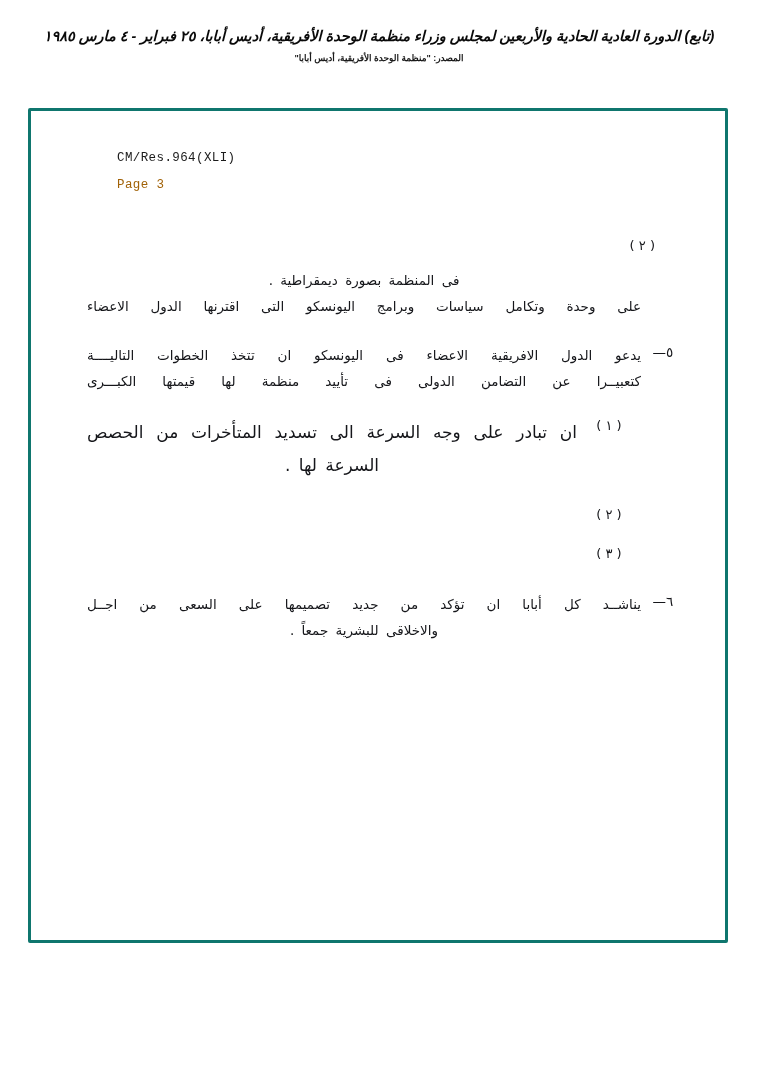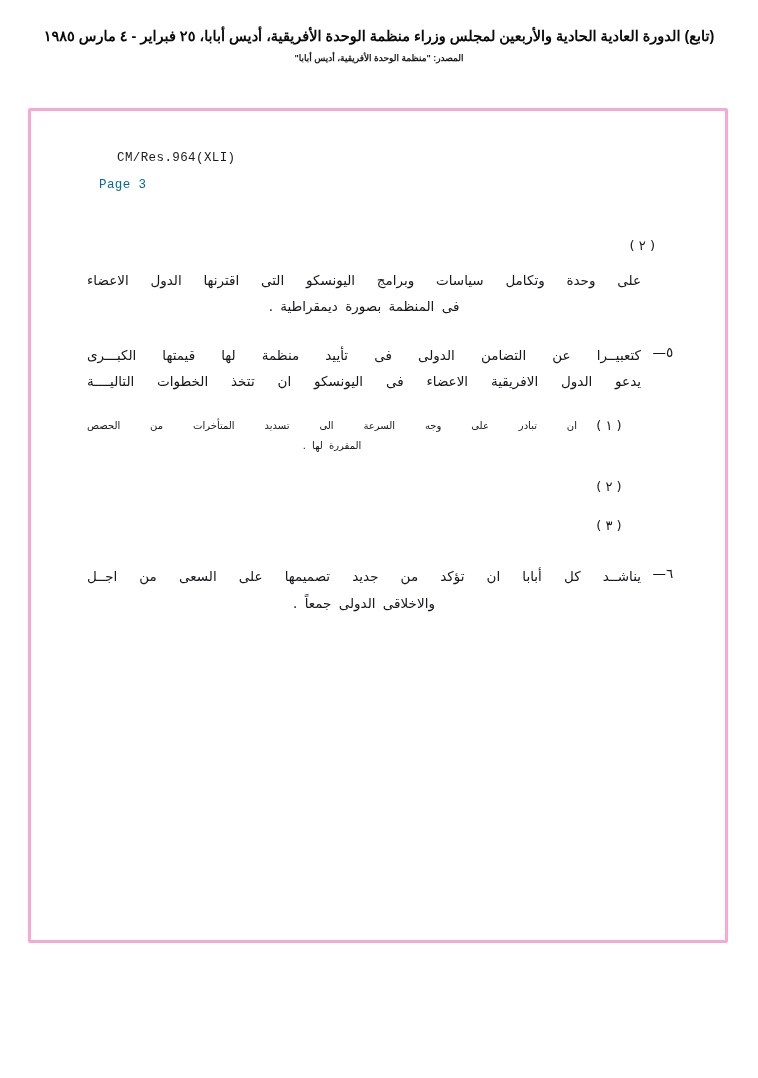--- a/index.html
+++ b/index.html
@@ -30,37 +30,38 @@
     text-align: center;
     direction: rtl;
   }
   .doc-header-line {
     font-family: "Liberation Sans", sans-serif;
     font-weight: bold;
     font-size: 14.5px;
     letter-spacing: 0px;
     color: #0a0a0a;
     white-space: nowrap;
+    font-style: italic;
   }
   .doc-header-sub {
     margin-top: 9px;
     font-family: "Liberation Sans", sans-serif;
     font-weight: bold;
     font-size: 9px;
     color: #1a1a1a;
   }
 
   
   .frame {
     position: absolute;
     left: 28px;
     top: 108px;
     width: 700px;
     height: 835px;
-    border: 3px solid #f9a8d4;
+    border: 3px solid #0f766e;
     border-radius: 2px;
     box-sizing: border-box;
   }
 
   
   .content {
     position: absolute;
     left: 56px;
     top: 40px;
     right: 40px;
@@ -71,22 +72,22 @@
     font-family: "Liberation Mono", monospace;
     font-size: 12.5px;
     letter-spacing: 0.4px;
     color: #1b1b1b;
     margin-left: 30px;
   }
   .doc-page {
     font-family: "Liberation Mono", monospace;
     font-size: 12.5px;
     letter-spacing: 0.4px;
-    color: #0369a1;
-    margin-left: 12px;
+    color: #a16207;
+    margin-left: 30px;
     margin-top: 13px;
   }
 
   .body-block {
     direction: rtl;
     margin-top: 46px;
     font-family: "DejaVu Sans", sans-serif;
     color: #15161a;
   }
 
@@ -133,21 +134,21 @@
     text-align: justify;
     text-align-last: justify;
   }
   .para.no-marker {
     padding-right: 44px;
   }
   .para.sub-para {
     padding-right: 44px;
   }
   .para.sub-para .text {
-    font-size: 10px;
+    font-size: 17px;
   }
 
   .block-gap-lg { margin-top: 30px; }
   .block-gap-md { margin-top: 22px; }
 
   
   .page-number {
     position: absolute;
     left: 0;
     right: 0;
@@ -174,56 +175,56 @@
 
       <div class="doc-id">CM/Res.964(XLI)</div>
       <div class="doc-page">Page 3</div>
 
       <div class="body-block">
 
         <div class="para-num-alone">( ٢ )</div>
 
         <div class="para no-marker">
           <div class="text">
+            <span class="l indent-end">فى المنظمة بصورة ديمقراطية .</span>
             <span class="l justify">على  وحدة وتكامل سياسات وبرامج  اليونسكو  التى اقترنها الدول الاعضاء</span>
-            <span class="l indent-end">فى المنظمة بصورة ديمقراطية .</span>
           </div>
         </div>
 
         <div class="para block-gap-md">
           <div class="marker">٥—</div>
           <div class="text">
+            <span class="l justify">يدعو الدول الافريقية الاعضاء فى اليونسكو ان تتخذ الخطوات التاليــــة</span>
             <span class="l justify">كتعبيــرا عن التضامن الدولى  فى تأييد منظمة لها قيمتها الكبـــرى</span>
-            <span class="l justify">يدعو الدول الافريقية الاعضاء فى اليونسكو ان تتخذ الخطوات التاليــــة</span>
           </div>
         </div>
 
         <div class="para sub-para block-gap-md">
           <div class="marker sub">( ١ )</div>
           <div class="text">
             <span class="l justify">ان تبادر على  وجه السرعة الى تسديد المتأخرات من الحصص</span>
-            <span class="l indent-end">المقررة لها .</span>
+            <span class="l indent-end">السرعة لها .</span>
           </div>
         </div>
 
         <div class="para sub-para block-gap-md">
           <div class="marker sub">( ٢ )</div>
         </div>
 
         <div class="para sub-para block-gap-md">
           <div class="marker sub">( ٣ )</div>
           <div class="text">
           </div>
         </div>
 
         <div class="para block-gap-lg">
           <div class="marker">٦—</div>
           <div class="text">
             <span class="l justify">يناشــد كل أبابا ان تؤكد من جديد تصميمها على السعى من اجــل</span>
-            <span class="l indent-end">والاخلاقى الدولى  جمعاً .</span>
+            <span class="l indent-end">والاخلاقى للبشرية  جمعاً .</span>
           </div>
         </div>
 
       </div>
     </div>
   </div>
 
   <div class="page-number">٤٣</div>
 
 </div>

